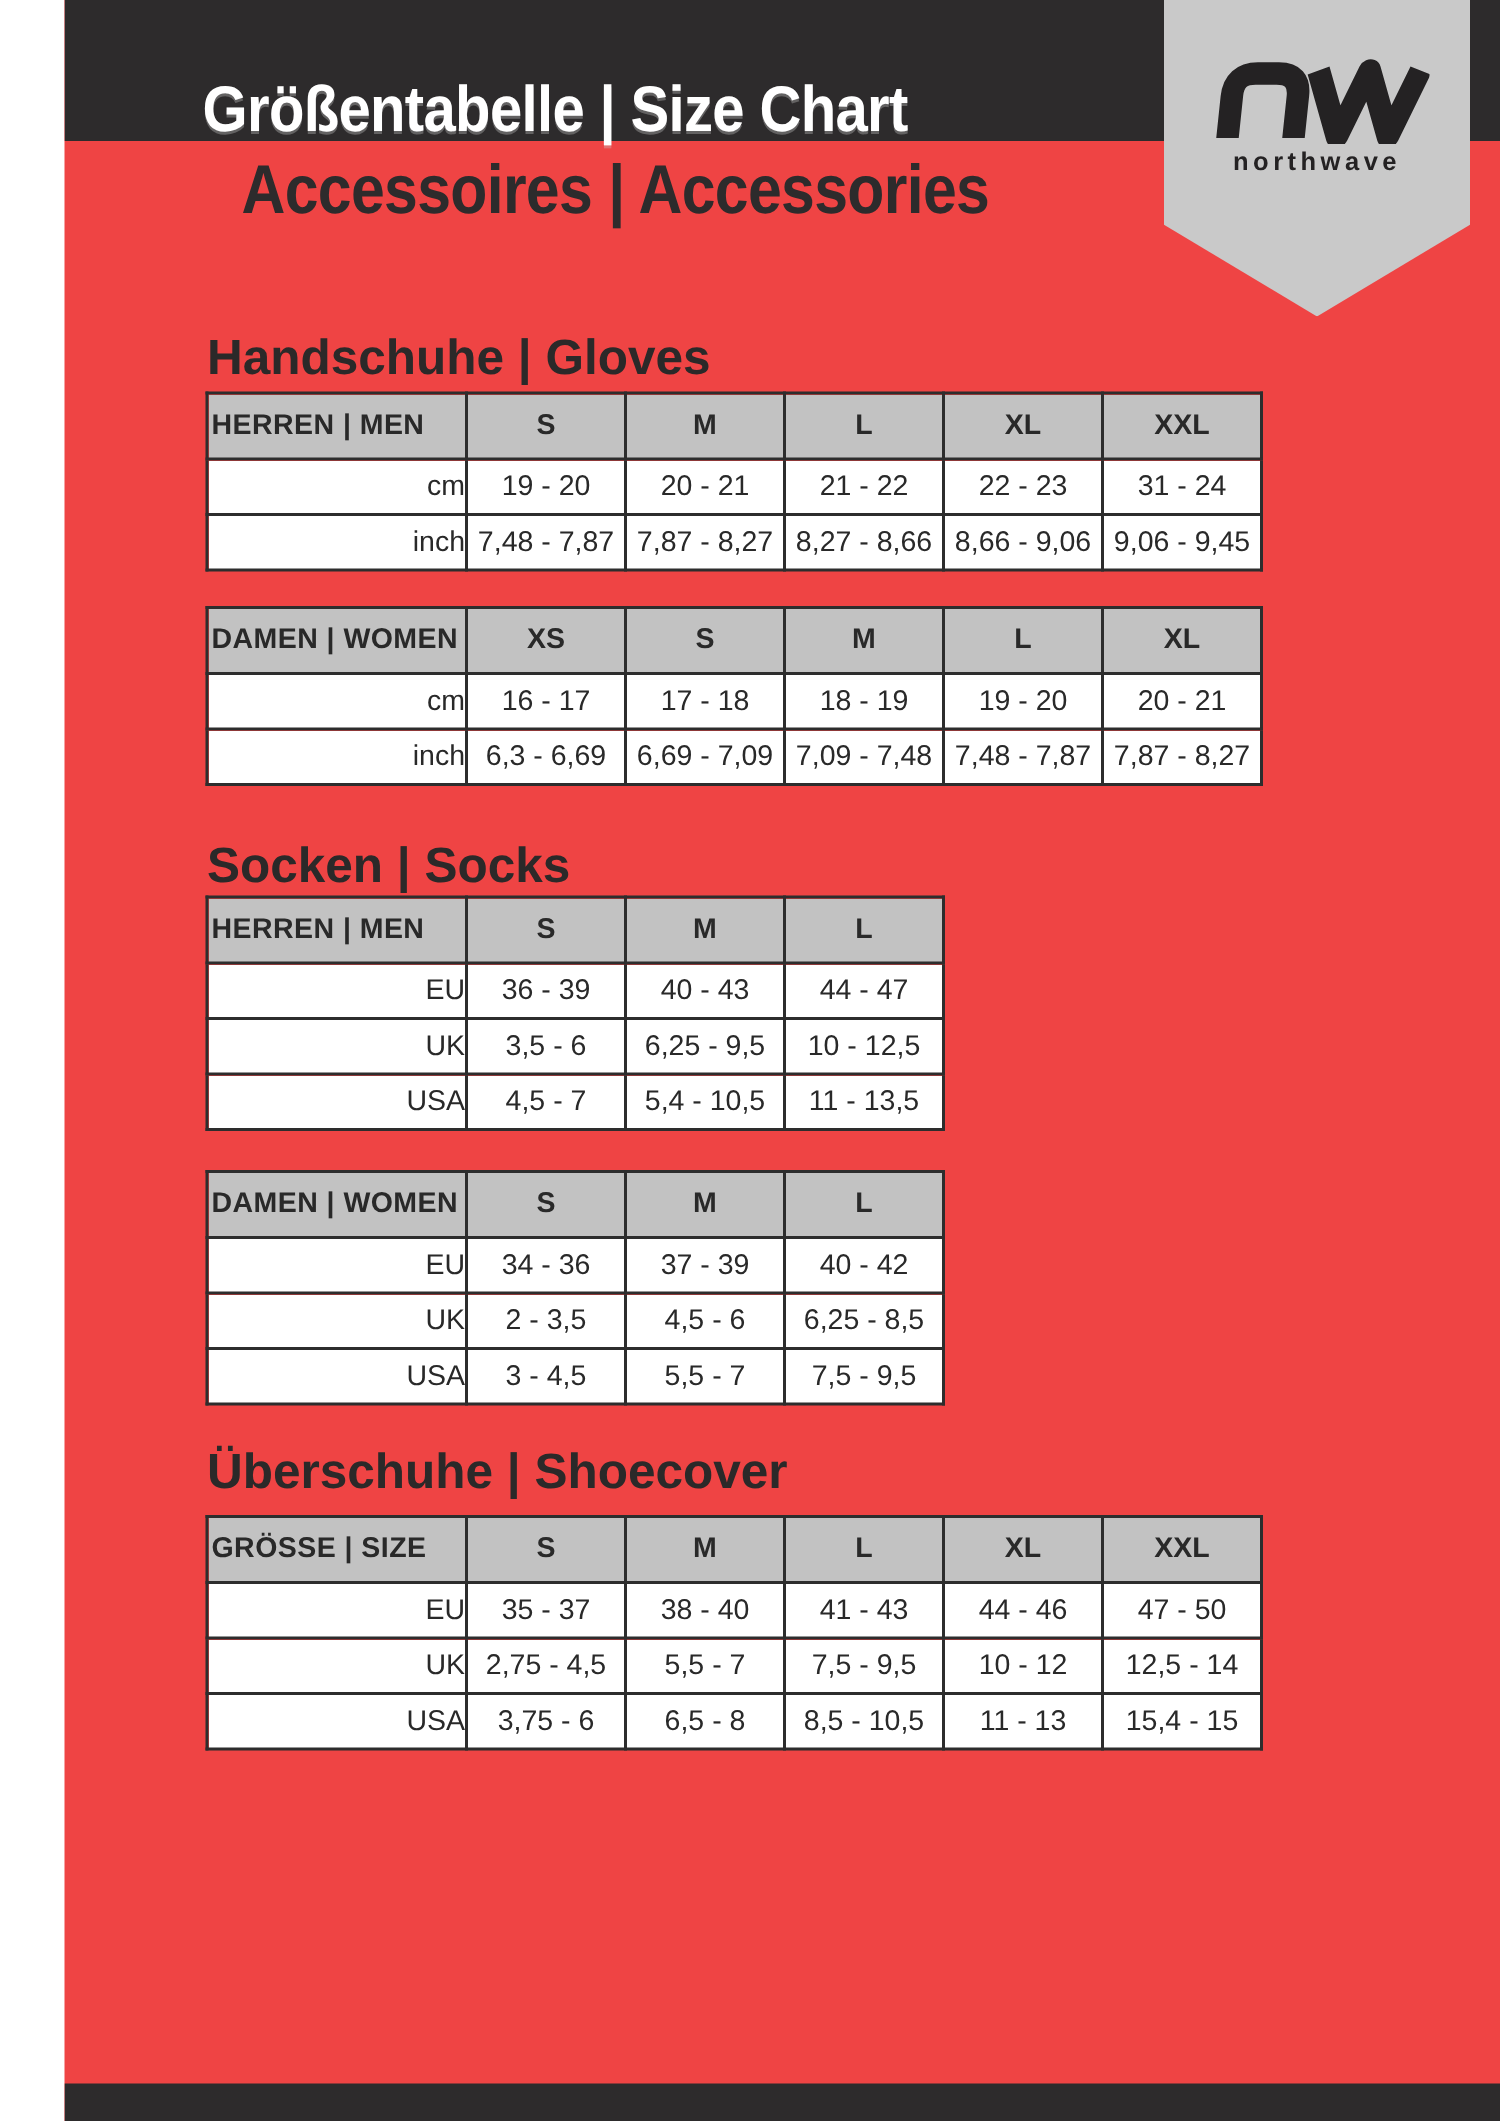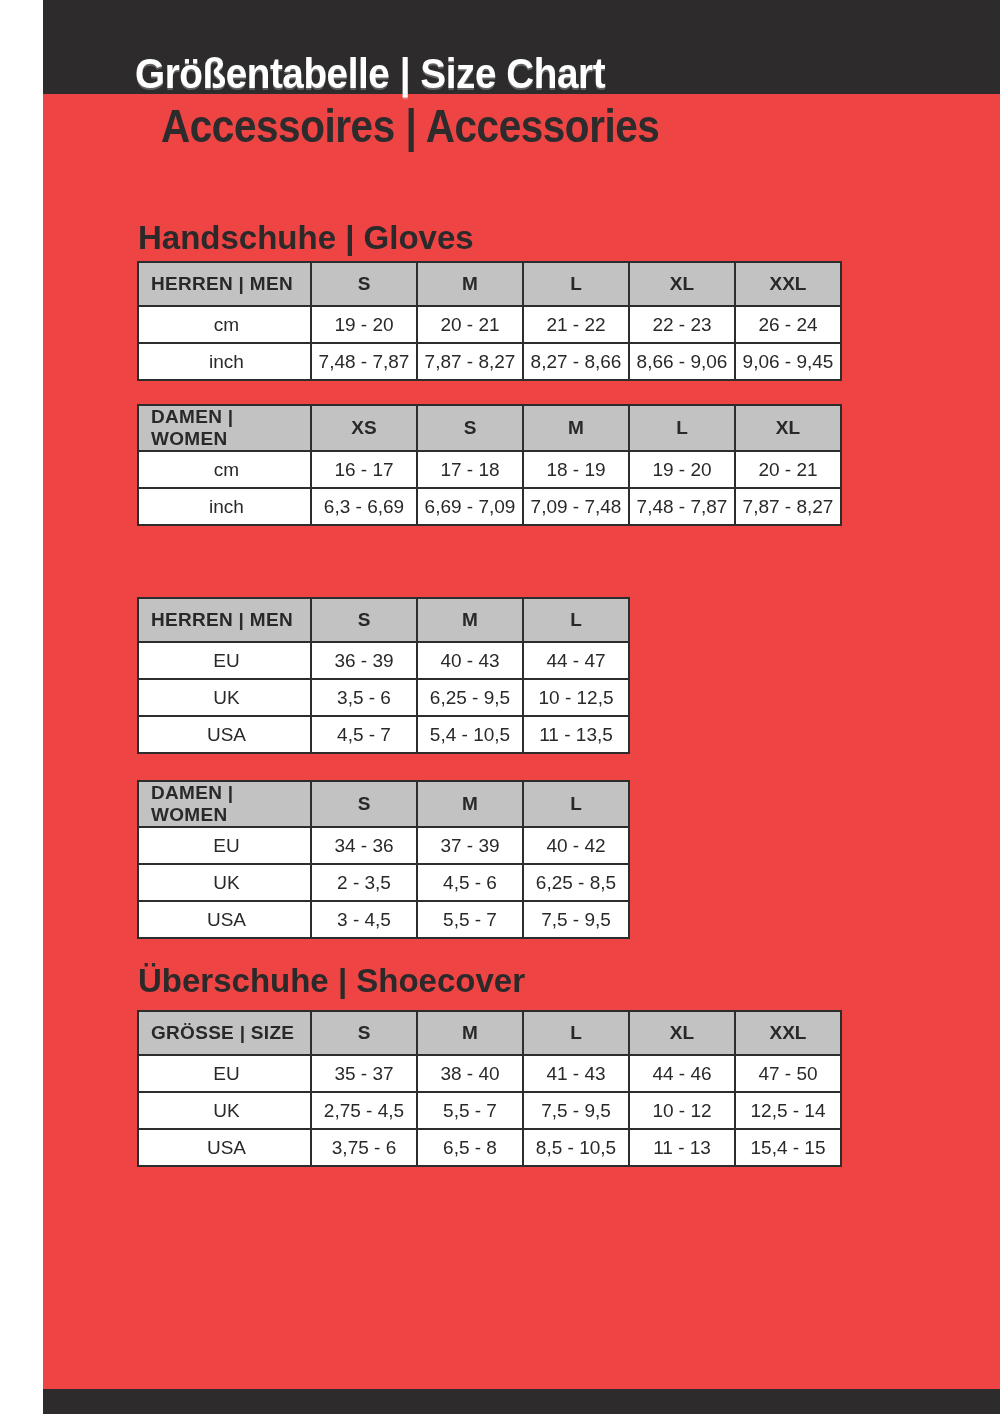--- a/index.html
+++ b/index.html
@@ -90,30 +90,30 @@
     color: #292929;
     overflow: hidden;
   }
   .size-table thead th {
     background: #c2c2c2;
     height: 44px;
     font-weight: 700;
   }
   .size-table thead th.corner {
     text-align: left;
-    padding-left: 12px;
+    padding-left: 2px;
     letter-spacing: 0.3px;
   }
   .size-table tbody td {
     height: 37px;
     background: #ffffff;
     font-weight: 400;
   }
   .size-table td.row-label {
-    text-align: center;
+    text-align: right;
     padding-left: 4px;
   }
   .size-table td.value { text-align: center; }
 
   
   .footer-bar {
     position: absolute;
     left: 0; top: 1389px;
     width: 1000px; height: 25px;
     background: #2d2b2c;
@@ -123,20 +123,29 @@
 <body>
 
 <div class="page">
 
   <div class="header-bar"></div>
 
   <div class="title-primary">Größentabelle | Size Chart</div>
 
   <div class="title-secondary">Accessoires | Accessories</div>
 
+  <div class="pennant">
+    <svg width="150" height="58" viewBox="0 0 150 58">
+      <g transform="translate(5,0) skewX(-6)" fill="none" stroke="#242223" stroke-width="15" stroke-linejoin="round" stroke-linecap="butt">
+        <path d="M 16 54 L 16 26 Q 16 11 31 11 L 45 11 Q 60 11 60 26 L 60 54"></path>
+        <path d="M 72 9 L 89 53 L 106 9 L 123 53 L 140 9"></path>
+      </g>
+    </svg>
+    <div class="wordmark">northwave</div>
+  </div>
 
   <h2 class="section-heading" style="top:222px">Handschuhe | Gloves</h2>
 
   <table class="size-table" style="top:261px">
       <colgroup>
         <col style="width: 173px;">
         <col style="width: 106px;">
         <col style="width: 106px;">
         <col style="width: 106px;">
         <col style="width: 106px;">
@@ -152,21 +161,21 @@
           <th>XXL</th>
         </tr>
       </thead>
       <tbody>
         <tr>
           <td class="row-label">cm</td>
           <td class="value">19 - 20</td>
           <td class="value">20 - 21</td>
           <td class="value">21 - 22</td>
           <td class="value">22 - 23</td>
-          <td class="value">26 - 24</td>
+          <td class="value">31 - 24</td>
         </tr>
         <tr>
           <td class="row-label">inch</td>
           <td class="value">7,48 - 7,87</td>
           <td class="value">7,87 - 8,27</td>
           <td class="value">8,27 - 8,66</td>
           <td class="value">8,66 - 9,06</td>
           <td class="value">9,06 - 9,45</td>
         </tr>
       </tbody>
@@ -204,20 +213,21 @@
           <td class="row-label">inch</td>
           <td class="value">6,3 - 6,69</td>
           <td class="value">6,69 - 7,09</td>
           <td class="value">7,09 - 7,48</td>
           <td class="value">7,48 - 7,87</td>
           <td class="value">7,87 - 8,27</td>
         </tr>
       </tbody>
     </table>
 
+  <h2 class="section-heading" style="top:561px">Socken | Socks</h2>
 
   <table class="size-table" style="top:597px">
       <colgroup>
         <col style="width: 173px;">
         <col style="width: 106px;">
         <col style="width: 106px;">
         <col style="width: 106px;">
       </colgroup>
       <thead>
         <tr>

